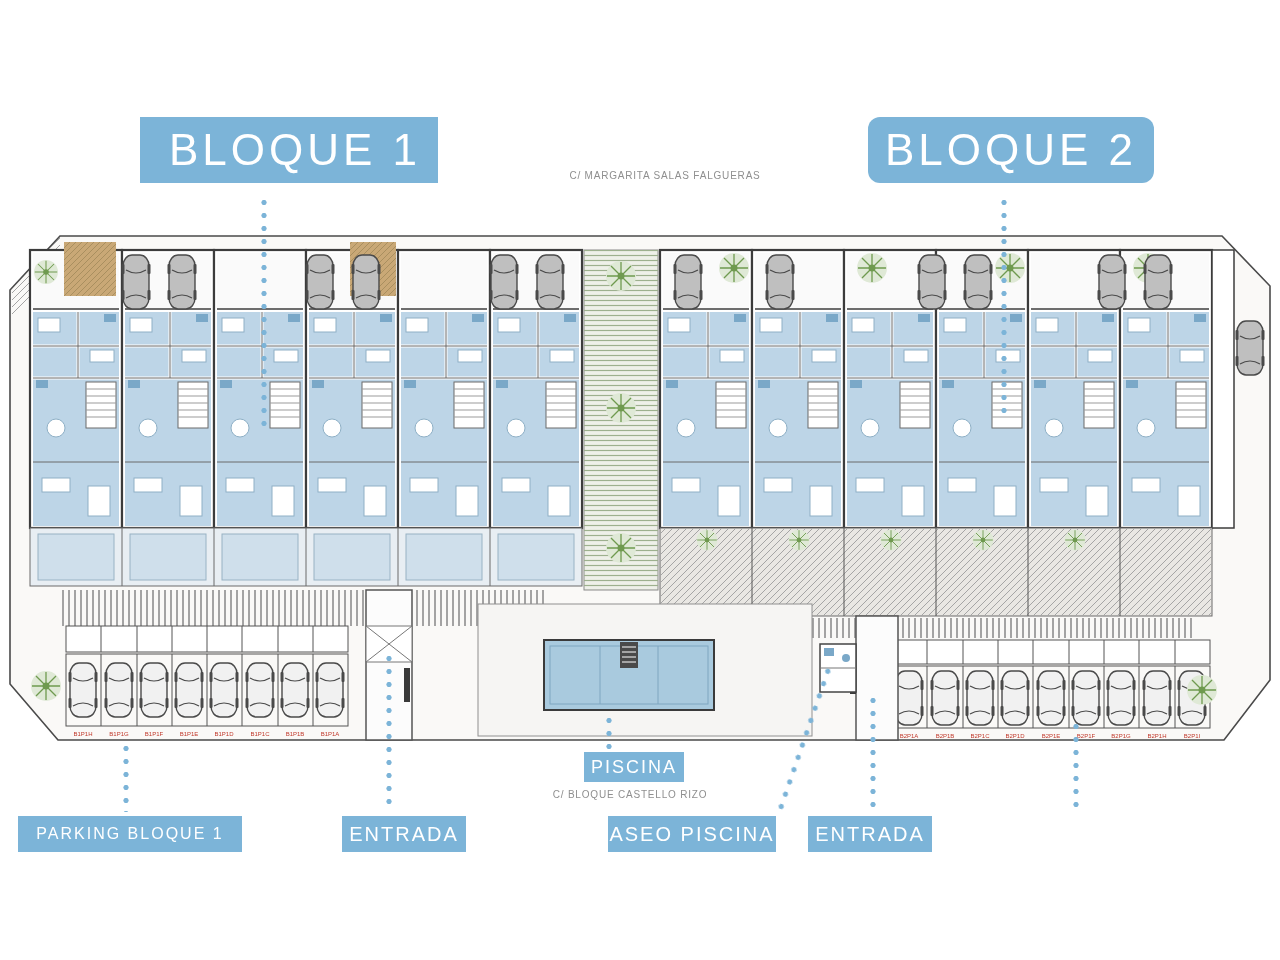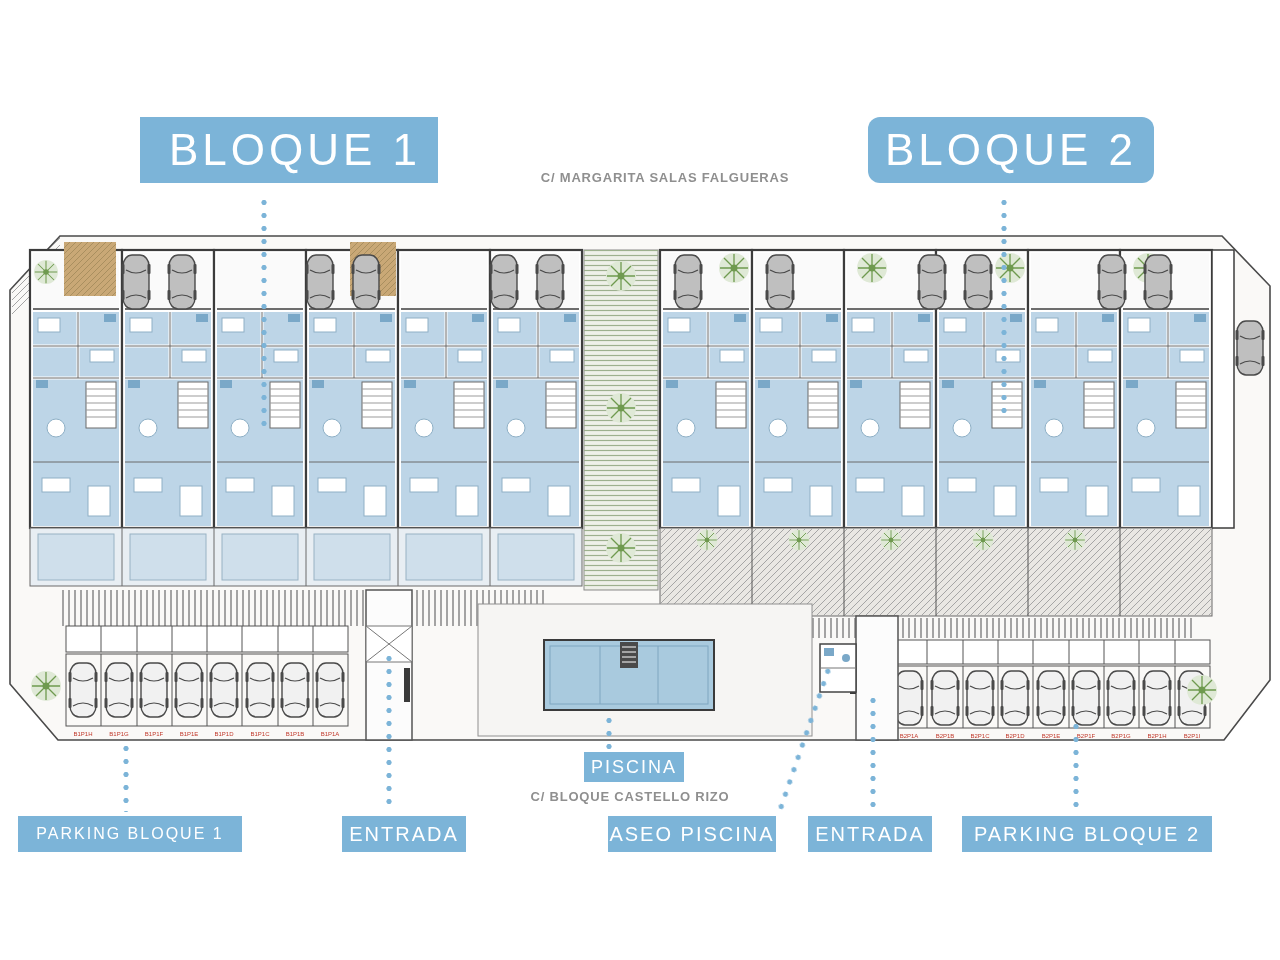--- a/index.html
+++ b/index.html
@@ -4,22 +4,22 @@
 <style>
   html,body{margin:0;padding:0;background:#ffffff;}
   .stage{position:relative;width:1280px;height:960px;background:#ffffff;overflow:hidden;
          font-family:"Liberation Sans", sans-serif;}
   .big-label{position:absolute;display:flex;align-items:center;justify-content:center;
              background:var(--accent,#7cb4d8);color:var(--label-text,#fff);
              letter-spacing:4px;font-weight:300;z-index:6;}
   .small-label{position:absolute;display:flex;align-items:center;justify-content:center;
              background:var(--accent,#7cb4d8);color:var(--label-text,#fff);
              letter-spacing:2px;font-weight:300;z-index:6;}
-  .street{position:absolute;color:var(--street-text,#8f8f8f);font-size:13px;
-          letter-spacing:0.8px;text-align:center;z-index:6;font-weight:bold;}
+  .street{position:absolute;color:var(--street-text,#8f8f8f);font-size:10px;
+          letter-spacing:0.8px;text-align:center;z-index:6;}
   .leader{position:absolute;width:6px;z-index:5;
           background-image:radial-gradient(circle, var(--leader-dot,#7cb4d8) 2.3px, rgba(0,0,0,0) 2.9px);
           background-size:6px 13px;background-repeat:repeat-y;background-position:center top;}
   svg.plan{position:absolute;left:0;top:228px;z-index:1;}
 </style>
 </head>
 <body>
 
 <div class="stage">
 
@@ -260,15 +260,14 @@
   <div class="leader" style="left:802px;top:661px;height:153px;transform:rotate(19deg);"></div>
   <div class="leader" style="left:870px;top:694px;height:118px;"></div>
   <div class="leader" style="left:1073px;top:720px;height:92px;"></div>
 
   <div class="small-label" style="left:584px;top:752px;width:100px;height:30px;font-size:18px;">PISCINA</div>
 
   <div class="small-label" style="left:18px;top:816px;width:224px;height:36px;font-size:16px;">PARKING BLOQUE 1</div>
   <div class="small-label" style="left:342px;top:816px;width:124px;height:36px;font-size:20px;">ENTRADA</div>
   <div class="small-label" style="left:608px;top:816px;width:168px;height:36px;font-size:20px;">ASEO PISCINA</div>
   <div class="small-label" style="left:808px;top:816px;width:124px;height:36px;font-size:20px;">ENTRADA</div>
-  <div class="small-label" style="left:962px;top:816px;width:250px;height:36px;font-size:20px;">PARKING BLOQUE 2</div>
 
 </div>
 
 </body></html>

